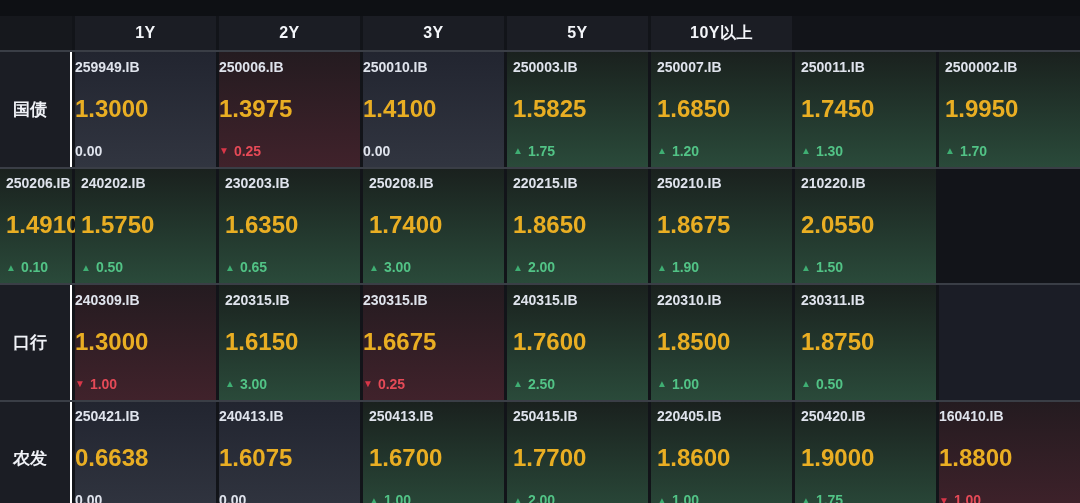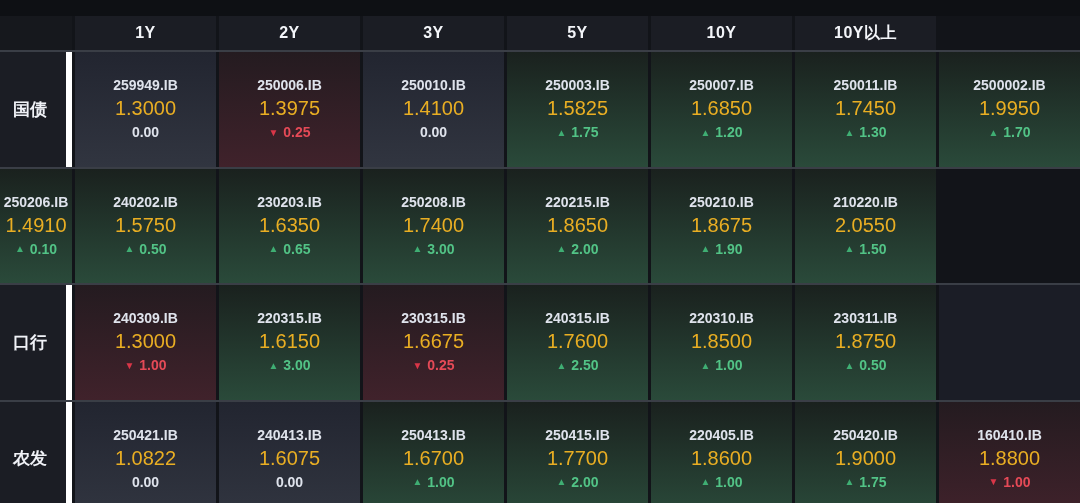--- a/index.html
+++ b/index.html
@@ -19,52 +19,51 @@
   }
   .row.header-row{border-top:none;}
   .corner{background:#16181d;}
   .hcell{
     background:#1b1d24;color:#f3f5f9;font-weight:bold;font-size:16px;
     display:flex;align-items:center;justify-content:center;letter-spacing:.5px;
   }
   .label{
     background:#1b1d24;color:#f0f2f7;font-weight:bold;font-size:17px;
     display:flex;align-items:center;padding-left:13px;box-sizing:border-box;
-    border-right:6px solid #ffffff;
+    border-right:2px solid #ffffff;
   }
   .cell{
-    display:flex;flex-direction:column;align-items:center;justify-content:center;
-    gap:4px;background:#1b1d26;min-height:0;
+    display:flex;flex-direction:column;align-items:flex-start;justify-content:center;
+    gap:20px;background:#1b1d26;min-height:0;
   }
   .cell[data-dir="flat"]{background:linear-gradient(180deg,#222530 0%,#313540 100%);}
-  .cell[data-dir="up"]{background:linear-gradient(180deg,#1a211e 0%,#2a4a3a 100%);}
+  .cell[data-dir="up"]{background:linear-gradient(180deg,#1a211e 0%,#2a4a3a 100%);padding-left:6px;}
   .cell[data-dir="down"]{background:linear-gradient(180deg,#241b20 0%,#40222b 100%);}
   .code{font-size:14px;font-weight:600;color:#dfe3ec;}
-  .yield{font-size:20px;font-weight:normal;color:#e9ae23;}
+  .yield{font-size:24px;font-weight:bold;color:#e9ae23;}
   .change{font-size:14px;font-weight:600;color:#dfe3ec;display:flex;align-items:center;gap:5px;line-height:1.2;}
   .cell[data-dir="up"] .chg-val{color:#52c386;}
   .cell[data-dir="down"] .chg-val{color:#e54a57;}
   .arrow{display:none;font-size:10px;line-height:1;}
   .arrow-up{color:#3fae73;}
   .arrow-down{color:#d93648;}
   .cell[data-dir="up"] .arrow-up{display:inline;}
   .cell[data-dir="down"] .arrow-down{display:inline;}
 </style>
 </head>
 <body>
 
 <div class="board">
 
   <div class="row header-row">
     <div class="corner"></div>
     <div class="hcell">1Y</div>
     <div class="hcell">2Y</div>
     <div class="hcell">3Y</div>
     <div class="hcell">5Y</div>
-    <div class="hcell">10Y</div>
     <div class="hcell">10Y以上</div>
   </div>
 
   <div class="row">
     <div class="label">国债</div>
 
     <div class="cell" data-dir="flat">
       <div class="code">259949.IB</div>
       <div class="yield">1.3000</div>
       <div class="change">
@@ -270,21 +269,21 @@
     </div>
 
     <div class="cell" data-dir="empty"></div>
   </div>
 
   <div class="row">
     <div class="label">农发</div>
 
     <div class="cell" data-dir="flat">
       <div class="code">250421.IB</div>
-      <div class="yield">1.0822</div>
+      <div class="yield">0.6638</div>
       <div class="change">
 
         <span class="chg-val">0.00</span>
       </div>
     </div>
 
     <div class="cell" data-dir="flat">
       <div class="code">240413.IB</div>
       <div class="yield">1.6075</div>
       <div class="change">

